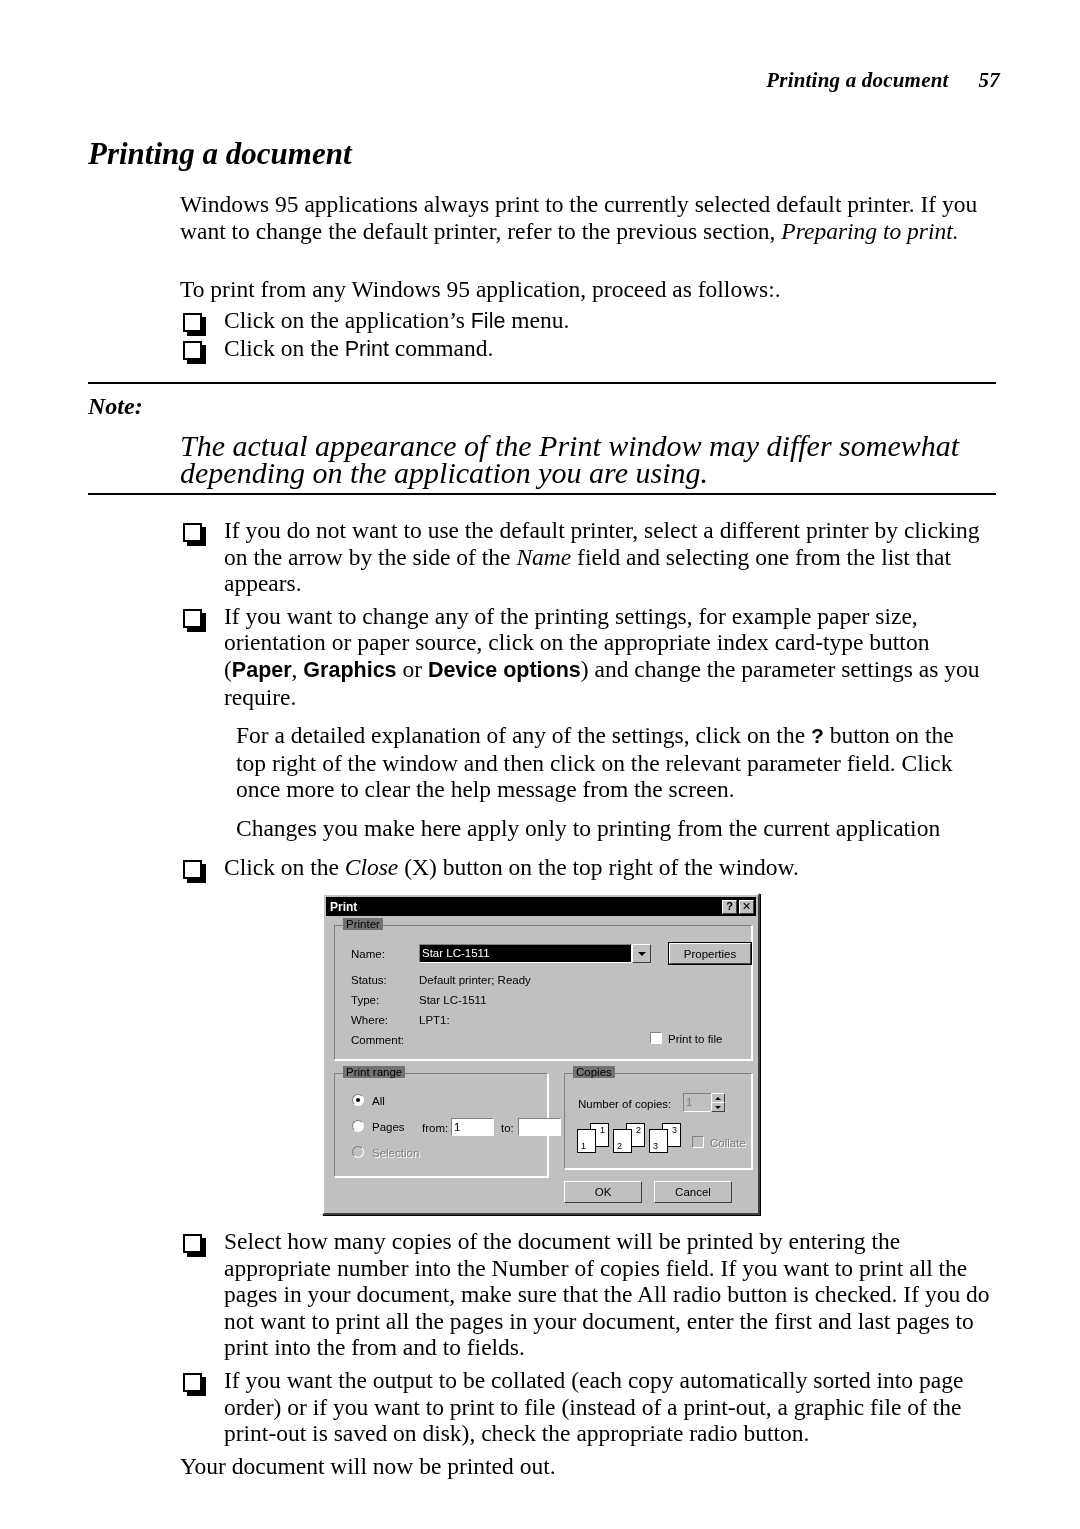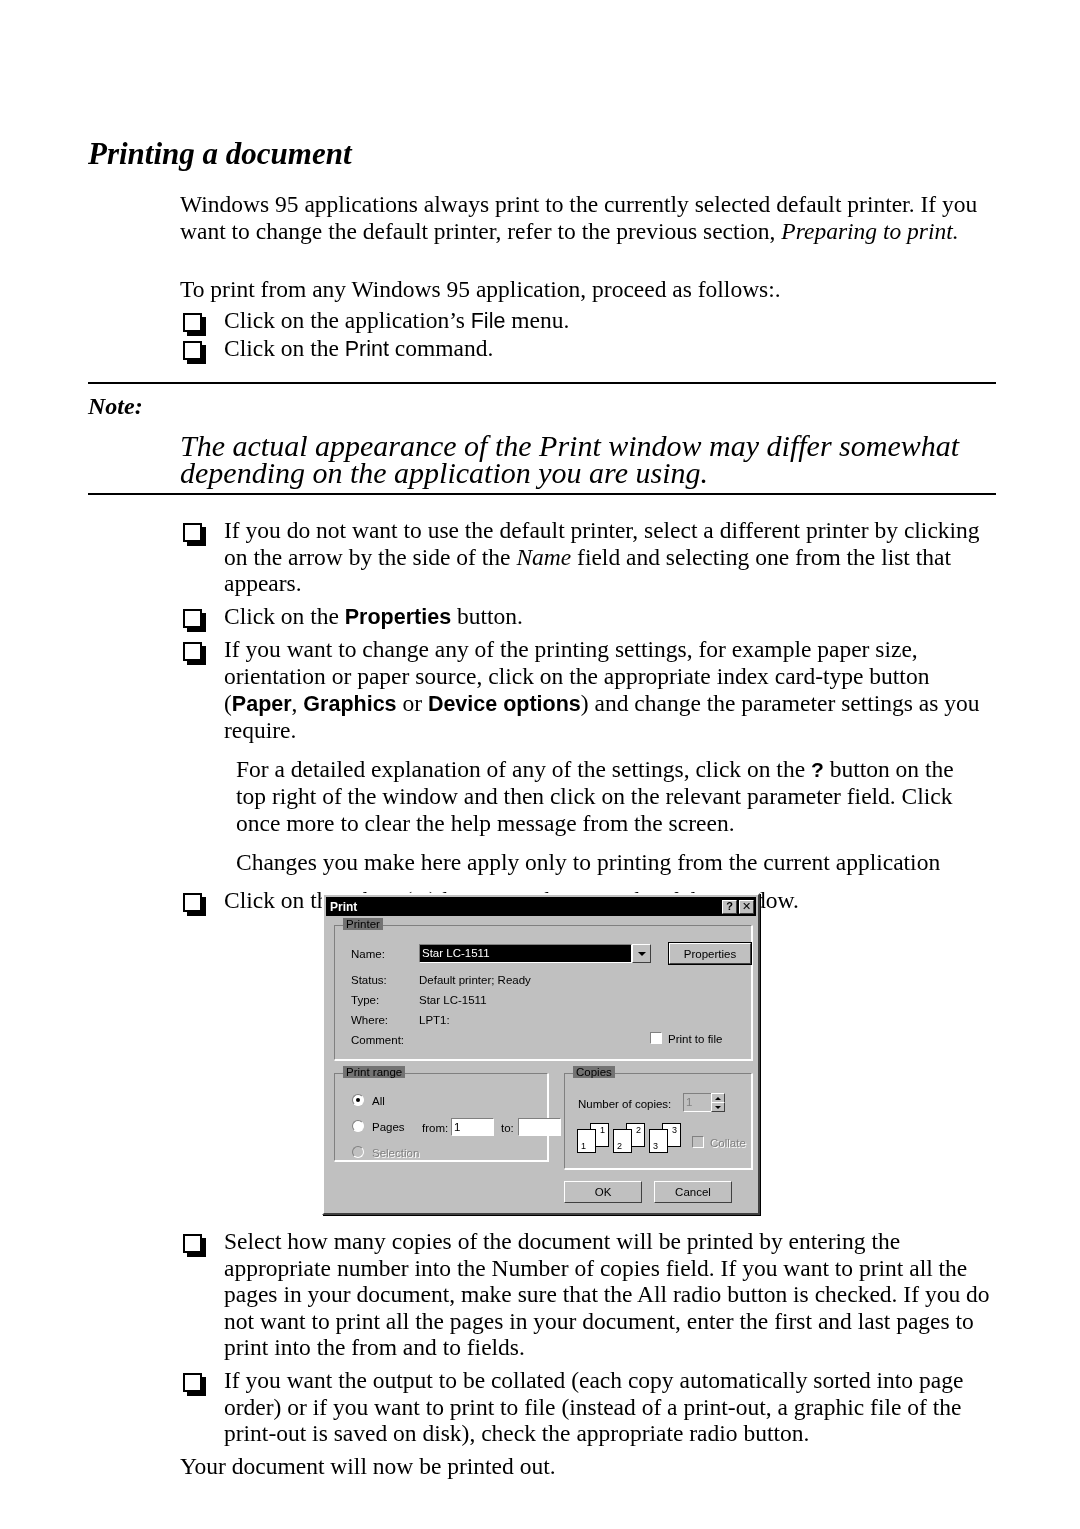--- a/index.html
+++ b/index.html
@@ -297,20 +297,23 @@
   .pagepair .back  { right: 0; top: 0; }
   .pagepair .front { left: 0; bottom: 0; }
   .pagepair .num-back  { position: absolute; right: 3px; top: 1px; }
   .pagepair .num-front { position: absolute; left: 3px; bottom: 1px; }
 </style>
 </head>
 <body>
 
 <div class="page">
 
+  <div class="running-head">
+    <span class="rh-title">Printing a document</span><span class="rh-page">57</span>
+  </div>
 
   <div class="section-title">Printing a document</div>
 
   <div class="body-col" style="top:191px;">
     <p class="para"><span>Windows 95 applications always print to the currently selected default printer. If you want to change the default printer, refer to the previous section, </span><span class="ital">Preparing to print.</span></p>
   </div>
 
   <div class="body-col" style="top:276px;">
     <p class="para">To print from any Windows 95 application, proceed as follows:.</p>
   </div>
@@ -328,24 +331,20 @@
 
   <div class="rule" style="top:382px;"></div>
   <div class="note-label" style="top:393px;">Note:</div>
   <div class="note-body" style="top:432px;">The actual appearance of the Print window may differ somewhat depending on the application you are using.</div>
   <div class="rule" style="top:493px;"></div>
 
   <div class="body-col" style="top:517px;">
     <p class="bullet-item">
       <span class="bullet-mark"></span>
       <span>If you do not want to use the default printer, select a different printer by clicking on the arrow by the side of the </span><span class="ital">Name</span><span> field and selecting one from the list that appears.</span>
-    </p>
-    <p class="bullet-item" style="margin-top:6px;">
-      <span class="bullet-mark"></span>
-      <span>Click on the </span><span class="sans-b">Properties</span><span> button.</span>
     </p>
     <p class="bullet-item" style="margin-top:6px;">
       <span class="bullet-mark"></span>
       <span>If you want to change any of the printing settings, for example paper size, orientation or paper source, click on the appropriate index card-type button (</span><span class="sans-b">Paper</span><span>, </span><span class="sans-b">Graphics</span><span> or </span><span class="sans-b">Device options</span><span>) and change the parameter settings as you require.</span>
     </p>
     <p class="cont-line">
       <span>For a detailed explanation of any of the settings, click on the </span><span class="qmark">?</span><span> button on the top right of the window and then click on the relevant parameter field. Click once more to clear the help message from the screen.</span>
     </p>
     <p class="cont-line">Changes you make here apply only to printing from the current application</p>
     <p class="bullet-item" style="margin-top:6px;">
@@ -382,21 +381,21 @@
       <span class="lbl" style="left:16px; top:88px;">Where:</span>
       <span class="lbl" style="left:84px; top:88px;">LPT1:</span>
 
       <span class="lbl" style="left:16px; top:108px;">Comment:</span>
       <span class="lbl" style="left:84px; top:108px;"></span>
 
       <span class="checkbox" style="left:315px; top:106px;"></span>
       <span class="lbl" style="left:333px; top:107px;">Print to file</span>
     </div>
 
-    <div class="groupbox" style="left:10px; top:178px; width:214px; height:88px;">
+    <div class="groupbox" style="left:10px; top:178px; width:214px; height:104px;">
       <span class="groupbox-inner"></span>
       <span class="group-label">Print range</span>
 
       <span class="radio" style="left:17px; top:20px;">
           <span class="dot"></span>
         </span>
       <span class="lbl" style="left:37px; top:21px;">All</span>
 
       <span class="radio" style="left:17px; top:46px;"></span>
       <span class="lbl" style="left:37px; top:47px;">Pages</span>

